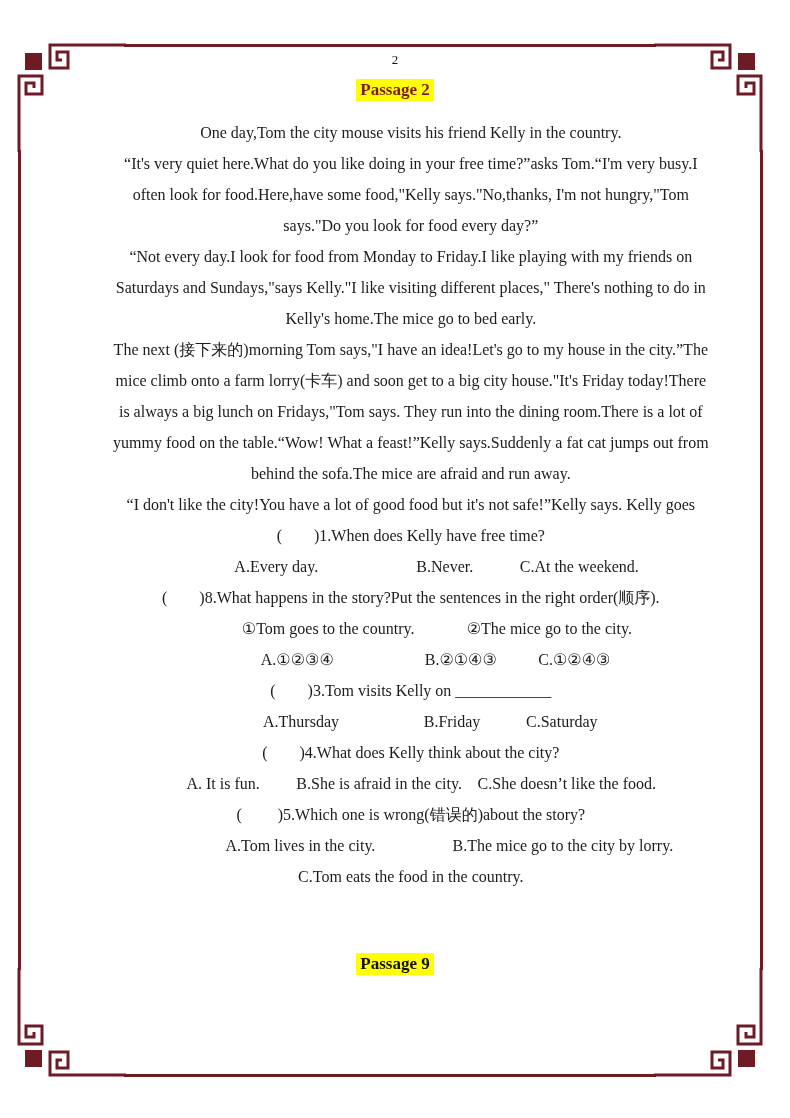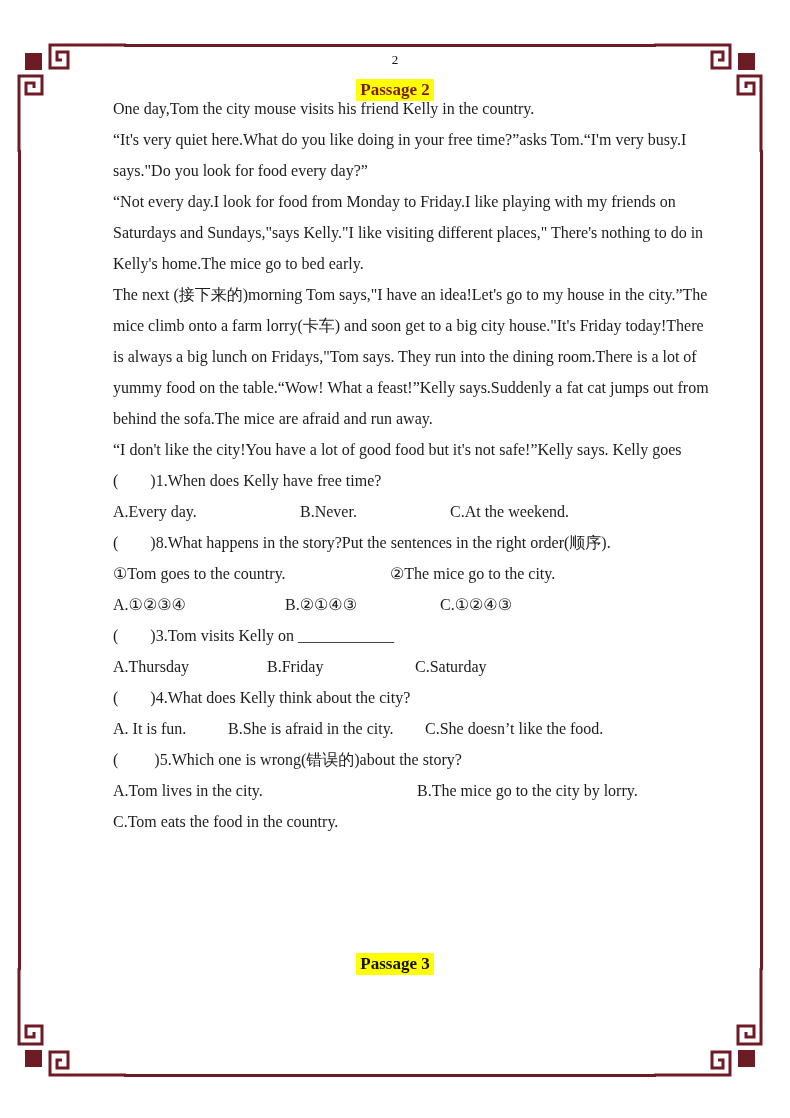--- a/index.html
+++ b/index.html
@@ -19,21 +19,21 @@
   .f-right{left:759.5px;top:150px;width:3px;height:820px;}
   
   .pageno{position:absolute;left:0;top:52px;width:100%;text-align:center;
           font-size:13px;color:#111;}
   .heading{position:absolute;left:0;width:100%;text-align:center;}
   .h-top{top:79px;}
   .h-bottom{top:953px;}
   .hl{display:inline-block;background:#ffff00;padding:1px 4px;font-weight:bold;font-size:17px;}
   .hl-p2{color:#7d1b21;}
   .hl-p3{color:#111111;}
-  .content{position:absolute;left:113px;top:93px;}
+  .content{position:absolute;left:113px;top:117px;text-align:center;}
   .ln{height:31px;line-height:31px;font-size:16px;white-space:pre;}
   .ln span{display:inline-block;}
 </style>
 </head>
 <body>
 
 <div class="page">
 
   <div class="corner c-tl">
       <svg viewBox="0 0 110 110">
@@ -68,20 +68,21 @@
   <div class="fline f-left"></div>
   <div class="fline f-right"></div>
 
   <div class="pageno">2</div>
 
   <div class="heading h-top"><span class="hl hl-p2">Passage 2</span></div>
 
   <div class="content">
     <div class="ln">One day,Tom the city mouse visits his friend Kelly in the country.</div>
     <div class="ln">“It's very quiet here.What do you like doing in your free time?”asks Tom.“I'm very busy.I</div>
+    <div class="ln">often look for food.Here,have some food,"Kelly says."No,thanks, I'm not hungry,"Tom</div>
     <div class="ln">says."Do you look for food every day?”</div>
     <div class="ln">“Not every day.I look for food from Monday to Friday.I like playing with my friends on</div>
     <div class="ln">Saturdays and Sundays,"says Kelly."I like visiting different places," There's nothing to do in</div>
     <div class="ln">Kelly's home.The mice go to bed early.</div>
     <div class="ln">The next (接下来的)morning Tom says,"I have an idea!Let's go to my house in the city.”The</div>
     <div class="ln">mice climb onto a farm lorry(卡车) and soon get to a big city house."It's Friday today!There</div>
     <div class="ln">is always a big lunch on Fridays,"Tom says. They run into the dining room.There is a lot of</div>
     <div class="ln">yummy food on the table.“Wow! What a feast!”Kelly says.Suddenly a fat cat jumps out from</div>
     <div class="ln">behind the sofa.The mice are afraid and run away.</div>
     <div class="ln">“I don't like the city!You have a lot of good food but it's not safe!”Kelly says. Kelly goes</div>
@@ -97,15 +98,15 @@
     <div class="ln"><span style="width:154px">A.Thursday</span><span style="width:148px">B.Friday</span><span>C.Saturday</span></div>
 
     <div class="ln">(        )4.What does Kelly think about the city?</div>
     <div class="ln"><span style="width:115px">A. It is fun.</span><span style="width:197px">B.She is afraid in the city.</span><span>C.She doesn’t like the food.</span></div>
 
     <div class="ln">(         )5.Which one is wrong(错误的)about the story?</div>
     <div class="ln"><span style="width:304px">A.Tom lives in the city.</span><span>B.The mice go to the city by lorry.</span></div>
     <div class="ln"><span>C.Tom eats the food in the country.</span></div>
   </div>
 
-  <div class="heading h-bottom"><span class="hl hl-p3">Passage 3</span></div>
+  <div class="heading h-bottom"><span class="hl hl-p3">Passage 9</span></div>
 
 </div>
 
 </body></html>

